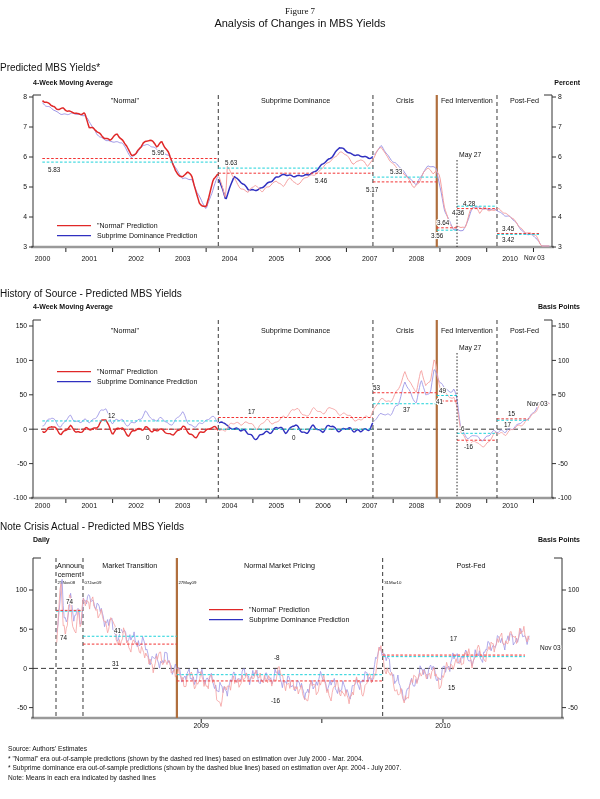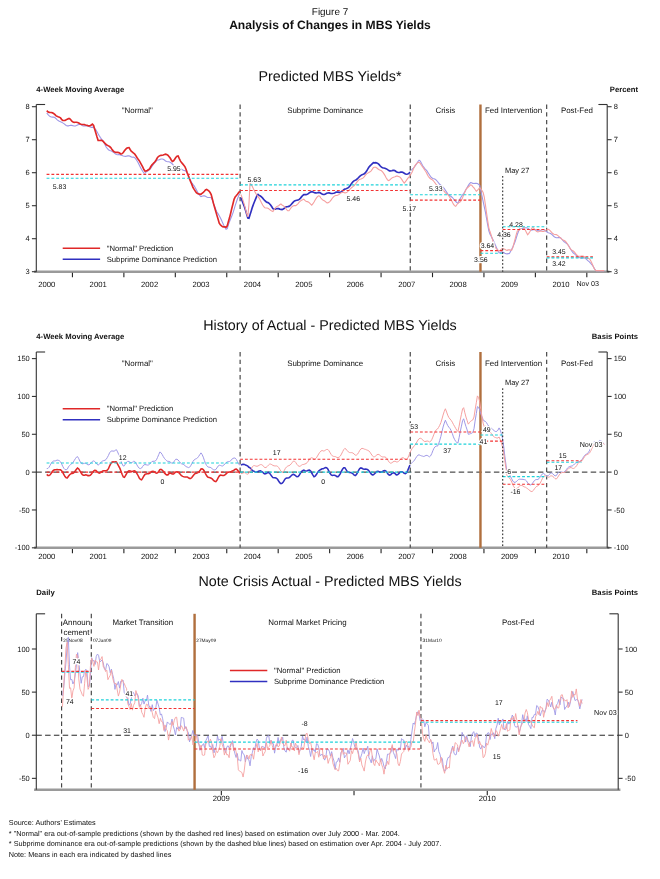--- a/index.html
+++ b/index.html
@@ -1,38 +1,38 @@
 <!DOCTYPE html>
 <html><head>
 <meta charset="utf-8">
 <style>
   html,body{margin:0;padding:0;background:#fff;}
   body{width:600px;height:799px;position:relative;overflow:hidden;
        font-family:"Liberation Sans", sans-serif;color:#111;}
   .abs{position:absolute;}
-  .fig-label{top:6px;left:0;right:0;text-align:center;font-size:9px;}
-  .fig-title{top:17px;left:0;right:0;text-align:center;font-size:11px;font-weight:bold;}
-  .ctitle{left:0;right:0;text-align:center;font-size:13px;}
+  .fig-label{top:6px;left:0;right:0;text-align:center;font-size:9px;font-family:Liberation Serif, serif;}
+  .fig-title{top:17px;left:0;right:0;text-align:center;font-size:11px;font-weight:normal;}
+  .ctitle{left:0;right:0;font-size:10px;}
   .ul{font-size:7px;font-weight:bold;}
   .ur{font-size:7px;font-weight:bold;text-align:right;}
   .footer{left:8px;top:744px;font-size:6.6px;line-height:9.6px;}
   svg{position:absolute;left:0;top:0;}
   svg text{font-family:"Liberation Sans", sans-serif;}
 </style>
 </head>
 <body>
 
 <div class="abs fig-label">Figure 7</div>
 <div class="abs fig-title">Analysis of Changes in MBS Yields</div>
 
 <div class="abs ctitle" style="top:62px">Predicted MBS Yields*</div>
 <div class="abs ul" style="left:33px;top:79px">4-Week Moving Average</div>
 <div class="abs ur" style="right:20px;top:79px">Percent</div>
 
-<div class="abs ctitle" style="top:288px">History of Actual - Predicted MBS Yields</div>
+<div class="abs ctitle" style="top:288px">History of Source - Predicted MBS Yields</div>
 <div class="abs ul" style="left:33px;top:303px">4-Week Moving Average</div>
 <div class="abs ur" style="right:20px;top:303px">Basis Points</div>
 
 <div class="abs ctitle" style="top:521px">Note Crisis Actual - Predicted MBS Yields</div>
 <div class="abs ul" style="left:33px;top:536px">Daily</div>
 <div class="abs ur" style="right:20px;top:536px">Basis Points</div>
 
 <svg id="cv" width="600" height="799" viewBox="0 0 600 799">
     <line x1="31" y1="247" x2="554" y2="247" stroke="#9a9a9a" stroke-width="2.4"></line>
     <line x1="33" y1="95" x2="33" y2="247" stroke="#333" stroke-width="1"></line>

